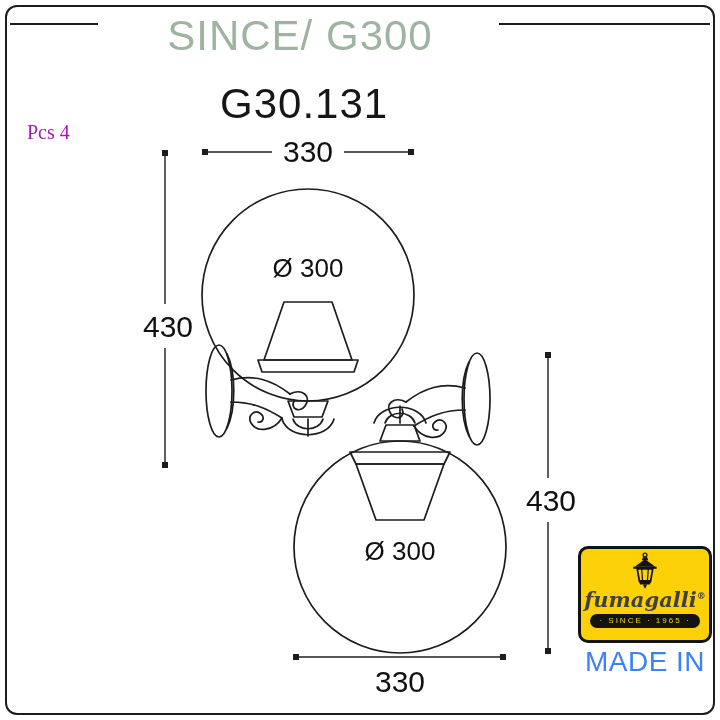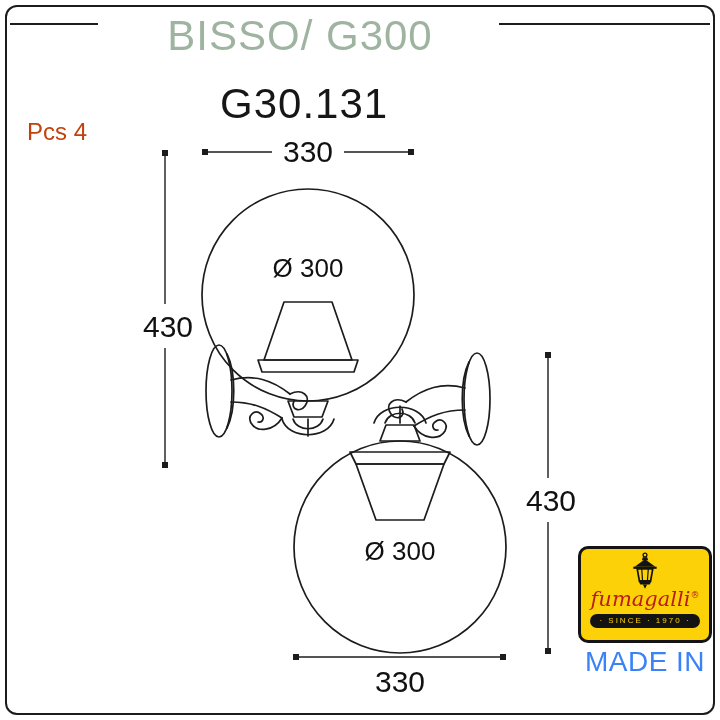--- a/index.html
+++ b/index.html
@@ -12,58 +12,58 @@
   .rule-left{left:10px;width:88px;}
   .rule-right{left:499px;width:211px;}
   .title{
     position:absolute;top:12px;left:60px;width:480px;text-align:center;
     font-size:42px;letter-spacing:1px;color:#9fb3a1;white-space:nowrap;
   }
   .model{
     position:absolute;top:80px;left:220px;width:300px;
     font-size:42px;letter-spacing:1px;color:#161616;
   }
-  .specs{position:absolute;top:116px;left:27px;font-size:24px;line-height:32px;color:#c2410c;}
+  .specs{position:absolute;top:116px;left:27px;font-size:20px;line-height:32px;color:#a21caf;font-family:Liberation Serif, serif;}
   .drawing{position:absolute;left:0;top:0;width:720px;height:720px;}
   .ln{fill:none;stroke:#1c1c1c;stroke-width:1.7;stroke-linecap:round;stroke-linejoin:round;}
   .fillw{fill:#ffffff;}
   .dimln{stroke:#1c1c1c;stroke-width:1.4;}
   .sq{fill:#1c1c1c;}
   .dim{font-size:30px;fill:#111;text-anchor:middle;font-family:"Liberation Sans",sans-serif;}
   .dia{font-size:26px;}
   .logo{
     position:absolute;left:578px;top:546px;width:134px;height:97px;
     background:#fdd108;border:3px solid #131313;border-radius:10px;box-sizing:border-box;
     display:flex;flex-direction:column;align-items:center;padding-top:3px;
   }
   .lantern{width:38px;height:38px;flex:0 0 auto;}
   .brand{
-    font-family:"DejaVu Serif",serif;font-style:italic;font-weight:normal;
-    font-size:21px;color:#b91c1c;line-height:1;margin-top:-1px;white-space:nowrap;text-align:center;
+    font-family:"DejaVu Serif",serif;font-style:italic;font-weight:bold;
+    font-size:21px;color:#404040;line-height:1;margin-top:-1px;white-space:nowrap;text-align:center;
   }
   .brand sup{font-size:9px;font-style:normal;}
   .since{
     margin-top:4px;background:#131313;color:#fdd108;font-size:8px;letter-spacing:2px;
     padding:3px 9px;border-radius:7px;white-space:nowrap;line-height:1;
   }
   .madein{
     position:absolute;left:575px;top:647px;width:140px;text-align:center;
     font-size:28px;line-height:1.08;color:#3b82f6;letter-spacing:0.5px;
   }
 </style>
 </head>
 <body>
 
 <div class="canvas">
 
   <div class="frame"></div>
   <div class="rule rule-left"></div>
   <div class="rule rule-right"></div>
 
-  <div class="title">BISSO/ G300</div>
+  <div class="title">SINCE/ G300</div>
   <div class="model">G30.131</div>
 
   <div class="specs">
     <div>Pcs 4</div>
   </div>
 
   <svg class="drawing" viewBox="0 0 720 720">
 
     <g>
       <circle class="ln fillw" cx="308" cy="295" r="106"></circle>
@@ -145,20 +145,20 @@
       <circle cx="20" cy="3.5" r="2.2" fill="none" stroke="#131313" stroke-width="1.5"></circle>
       <path d="M17.5 6 h5 l1.2 3.5 h-7.4 z" fill="#131313"></path>
       <path d="M8 17 L20 8.5 L32 17 Z" fill="#131313"></path>
       <rect x="6.5" y="17" width="27" height="2.5" fill="#131313"></rect>
       <path d="M11 19.5 h18 l-2.5 14 h-13 z" fill="none" stroke="#131313" stroke-width="2"></path>
       <path d="M16.2 19.5 l1 14 M23.8 19.5 l-1 14" stroke="#131313" stroke-width="1.4"></path>
       <path d="M12.5 33.5 h15 l-2 4 h-11 z" fill="#131313"></path>
       <path d="M17.5 37.5 h5 l-2.5 5 z" fill="#131313"></path>
     </svg>
     <div class="brand"><span>fumagalli</span><sup>®</sup></div>
-    <div class="since">· SINCE · 1970 ·</div>
+    <div class="since">· SINCE · 1965 ·</div>
   </div>
 
   <div class="madein">
     <div>MADE IN</div>
   </div>
 
 </div>
 
 </body></html>

